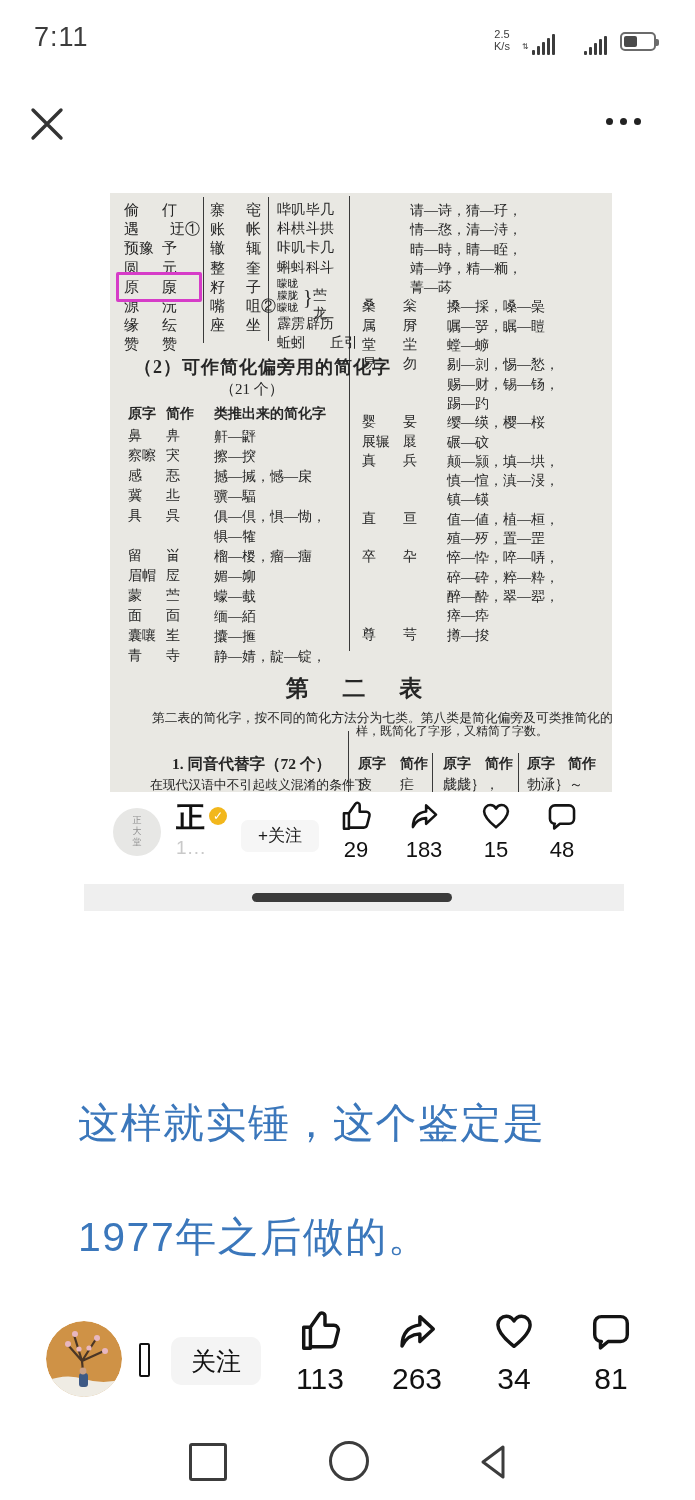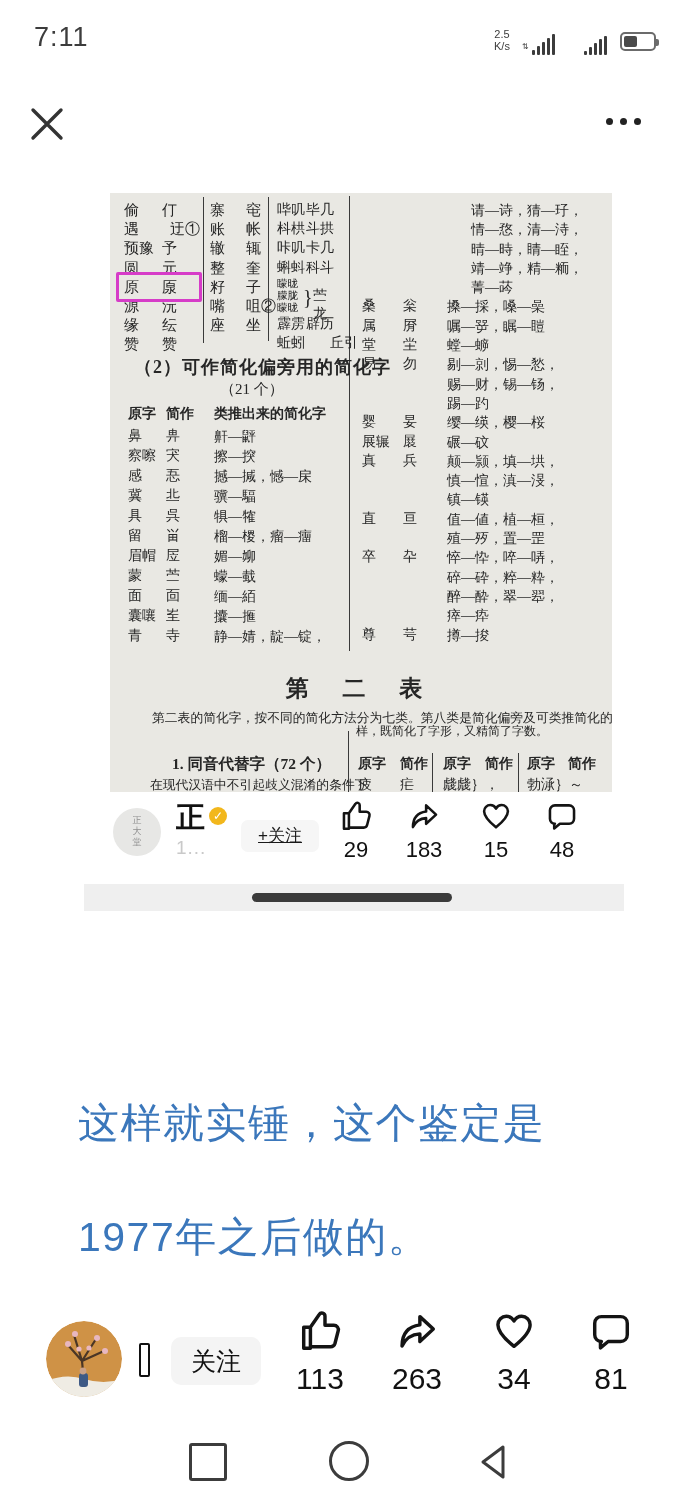--- a/index.html
+++ b/index.html
@@ -43,21 +43,21 @@
   #sec2 .s2title { position:absolute; left:10px; top:2px; font-size:18px; font-weight:bold; letter-spacing:1px; white-space:nowrap; }
   #sec2 .s2count { position:absolute; left:96px; top:27px; font-size:15px; }
   #sec2 .s2head { position:absolute; top:52px; font-size:14px; font-weight:bold; white-space:nowrap; }
   #sec2 .rows { position:absolute; left:0; top:74px; width:330px; }
   .s2row { position:relative; font-size:14px; }
   .s2row .o { position:absolute; left:4px; top:0; }
   .s2row .s { position:absolute; left:42px; top:0; }
   .s2row .ex { margin-left:90px; line-height:20px; white-space:nowrap; }
 
   #rcol { left:252px; top:8px; width:250px; font-size:14px; }
-  #rcol .cline { margin-left:109px; line-height:19.3px; white-space:nowrap; }
+  #rcol .cline { margin-left:48px; line-height:19.3px; white-space:nowrap; }
   .rrow { position:relative; }
   .rrow .o { position:absolute; left:0; top:0; }
   .rrow .s { position:absolute; left:41px; top:0; }
   .rrow .ex { margin-left:85px; line-height:19.3px; white-space:nowrap; }
 
   #bsec { left:0; top:480px; width:502px; }
   #bsec .t2title { display:block; text-align:center; font-size:23px; font-weight:bold; letter-spacing:14px; }
   #bsec .intro { position:absolute; left:42px; top:37px; font-size:12.8px; white-space:nowrap; }
   #bsec .rline { position:absolute; left:246px; top:50px; font-size:12px; white-space:nowrap; }
   #bsec .lhead { position:absolute; left:62px; top:81px; font-size:15.5px; font-weight:bold; }
@@ -68,21 +68,21 @@
   
   .eng1 { left:84px; top:795px; width:540px; height:85px; }
   .av1 { position:absolute; left:29px; top:13px; width:48px; height:48px; border-radius:50%; background:#e7e7e5;
          color:#8f8f8f; font-size:9px; text-align:center; line-height:11px; padding-top:7px;
          font-family:"Liberation Serif", serif; }
   .pname { position:absolute; left:92px; top:3px; font-size:29px; font-weight:bold; color:#111; }
   .badge { position:absolute; left:125px; top:12px; width:18px; height:18px; border-radius:50%;
            background:#f2b71c; color:#fff; font-size:12px; text-align:center; line-height:18px; }
   .psub { position:absolute; left:92px; top:42px; font-size:19px; color:#c9c9c9; letter-spacing:1px; }
   .fbtn1 { position:absolute; left:157px; top:25px; width:78px; height:32px; background:#f6f6f6;
-           border-radius:7px; font-size:17px; color:#1a1a1a; text-align:center; line-height:32px;text-decoration:underline; }
+           border-radius:7px; font-size:17px; color:#1a1a1a; text-align:center; line-height:32px; }
   .stat { position:absolute; text-align:center; width:64px; }
   .stat .num { display:block; margin-top:4px; font-size:22px; color:#111;text-align:center; }
   .stat svg { display:block; margin:0 auto; }
   .strip { left:84px; top:884px; width:540px; height:27px; background:#efefef; }
   .sbar { position:absolute; left:168px; top:9px; width:200px; height:9px; border-radius:5px; background:#3b3b3b; }
 
   
   .cap { left:78px; width:560px; font-size:41px; color:#3b77bb; letter-spacing:1.5px; white-space:nowrap; }
   .cap1 { top:1096px; } .cap2 { top:1210px; }
 
@@ -212,20 +212,21 @@
           <span class="o">冀</span>
           <span class="s">丠</span>
           <div class="ex">
             <div>骥—䮠</div>
           </div>
         </div>
         <div class="s2row">
           <span class="o">具</span>
           <span class="s">呉</span>
           <div class="ex">
+            <div>俱—倶，惧—㤼，</div>
             <div>犋—㹊</div>
           </div>
         </div>
         <div class="s2row">
           <span class="o">留</span>
           <span class="s">畄</span>
           <div class="ex">
             <div>榴—㮨，瘤—癅</div>
           </div>
         </div>

